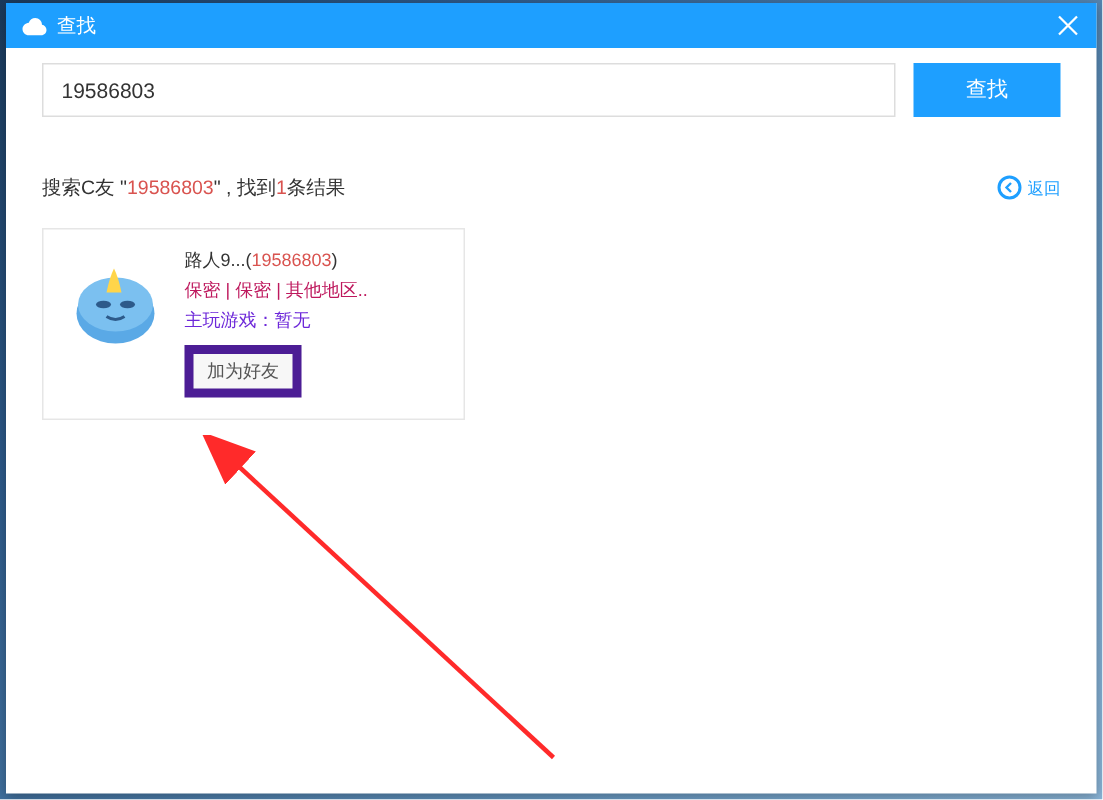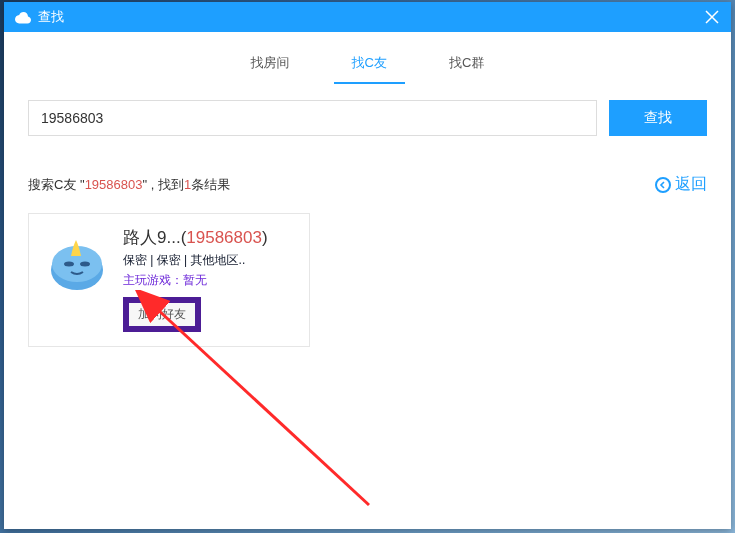--- a/index.html
+++ b/index.html
@@ -99,21 +99,21 @@
     align-items: center;
     justify-content: space-between;
     padding: 26px 24px 10px 24px;
     font-size: 13px;
     color: #333;
   }
   .result-header .query-id { color: #d9534f; }
   .result-header .count { color: #d9534f; }
   .back-link {
     color: #1e9fff;
-    font-size: 16px;
+    font-size: 11px;
     cursor: pointer;
     display: inline-flex;
     align-items: center;
     gap: 4px;
   }
   .back-icon {
     width: 16px; height: 16px;
     border: 2px solid #1e9fff;
     border-radius: 50%;
     display: inline-flex;
@@ -130,26 +130,26 @@
   }
   .avatar {
     width: 68px; height: 68px;
     display: flex;
     align-items: center;
     justify-content: center;
     flex-shrink: 0;
   }
   .card-body { flex: 1; font-size: 12px; }
   .card-name {
-    font-size: 17px;
+    font-size: 12px;
     color: #333;
     margin-bottom: 2px;
   }
   .card-name .uid { color: #d9534f; }
-  .card-meta { color: #0f172a; margin-bottom: 3px; line-height: 1.5; }
+  .card-meta { color: #be185d; margin-bottom: 3px; line-height: 1.5; }
   .card-game { color: #6d28d9; margin-bottom: 8px; }
   .add-btn {
     padding: 3px 9px;
     font-size: 12px;
     background: #f7f7f7;
     border: 6px solid #4c1d95;
     color: #555;
     cursor: pointer;
   }
   .arrow-annotation {
@@ -172,25 +172,20 @@
       </span>
       <span class="titlebar-title">查找</span>
       <div class="close-btn">
         <svg width="14" height="14" viewBox="0 0 14 14">
           <path d="M1 1 L13 13 M13 1 L1 13" stroke="#fff" stroke-width="1.5"></path>
         </svg>
       </div>
     </div>
 
     <div class="content">
-      <div class="tabs">
-        <div class="tab">找房间</div>
-        <div class="tab active">找C友</div>
-        <div class="tab">找C群</div>
-      </div>
 
       <div class="search-row">
         <input class="search-input" type="text" value="19586803" style="">
         <button class="search-btn">查找</button>
       </div>
 
       <div class="result-header">
         <div>
           <span>搜索C友 "</span><span class="query-id">19586803</span><span>" , 找到</span><span class="count">1</span><span>条结果</span>
         </div>

